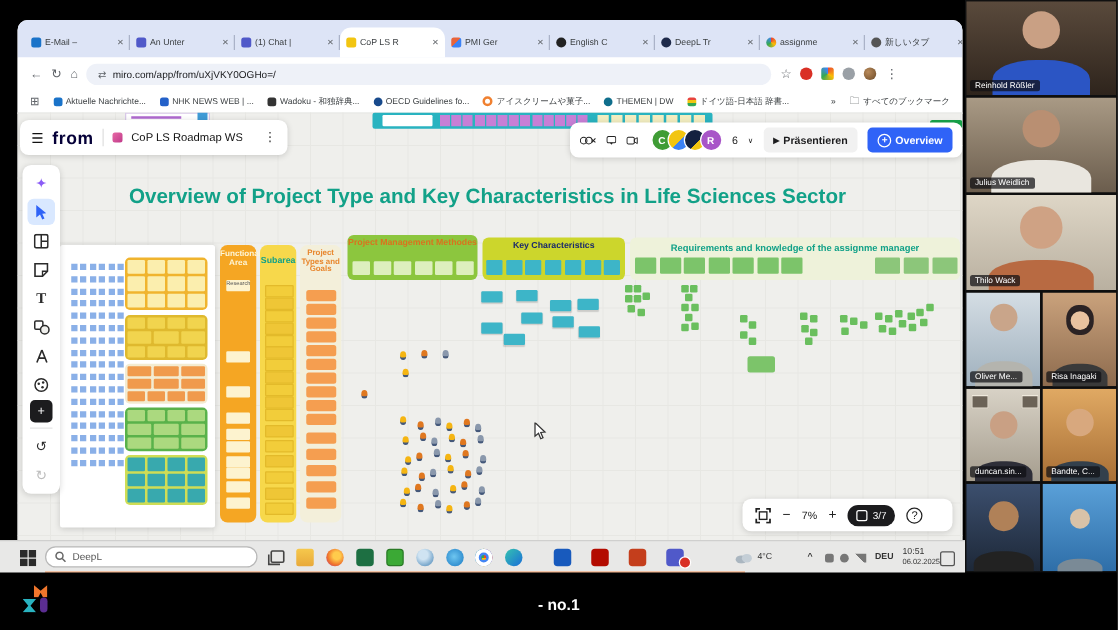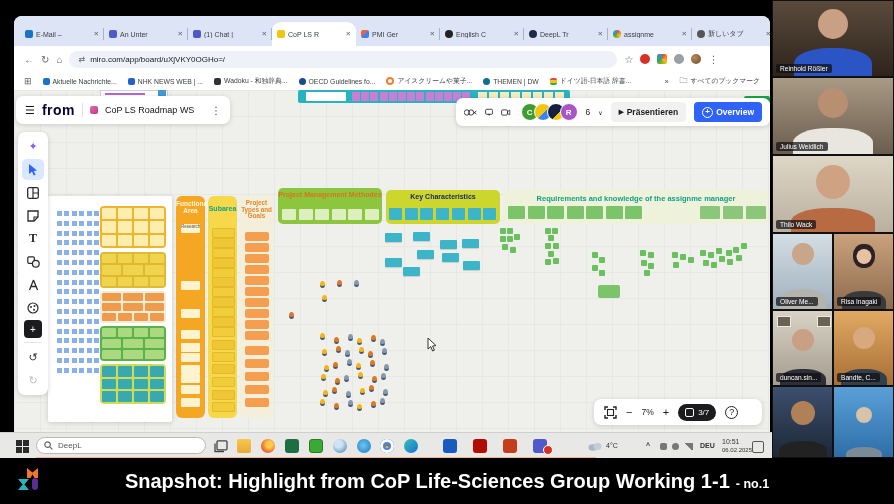--- a/index.html
+++ b/index.html
@@ -106,21 +106,21 @@
         </div>
 
     </div>
 
     <div id="toolbar">
       <span class="navic">←</span>
       <span class="navic">↻</span>
       <span class="navic">⌂</span>
       <div id="urlpill">
         <span style="color:#5f6368;font-size:8px">⇄</span>
-        <span class="ell">miro.com/app/board/uXjVKY0OGHo=/</span>
+        <span class="ell">miro.com/app/from/uXjVKY0OGHo=/</span>
       </div>
       <span class="navic">☆</span>
       <span class="extdot" style="background:#d93025;box-shadow:inset 0 0 0 2px #fff0"></span>
       <span class="extdot" style="background:conic-gradient(#ea4335,#fbbc05,#34a853,#4285f4);border-radius:2px"></span>
       <span class="extdot" style="background:#9aa0a6"></span>
       <span class="extdot" style="background:radial-gradient(circle at 35% 35%,#b98a5a,#6b4a28)"></span>
       <span class="navic">⋮</span>
     </div>
 
     <div id="bookbar">
@@ -187,20 +187,21 @@
           <div style="position: absolute; left: 191px; top: 2px; width: 9px; height: 9px; background: rgb(242, 237, 192);"></div>
           <div style="position: absolute; left: 202px; top: 2px; width: 9px; height: 9px; background: rgb(242, 237, 192);"></div>
           <div style="position: absolute; left: 213px; top: 2px; width: 9px; height: 9px; background: rgb(242, 237, 192);"></div>
           <div style="position: absolute; left: 224px; top: 2px; width: 9px; height: 9px; background: rgb(242, 237, 192);"></div>
           <div style="position: absolute; left: 235px; top: 2px; width: 9px; height: 9px; background: rgb(242, 237, 192);"></div>
           <div style="position: absolute; left: 246px; top: 2px; width: 9px; height: 9px; background: rgb(242, 237, 192);"></div>
           <div style="position: absolute; left: 257px; top: 2px; width: 9px; height: 9px; background: rgb(242, 237, 192);"></div>
         </div>
       <div class="a" style="left:730px;top:6px;width:26px;height:7px;background:#17a34a;border-radius:2px"></div>
 
+      <div class="a" id="boardtitle">Overview of Project Type and Key Characteristics in Life Sciences Sector</div>
 
       <div class="a card" style="left:34px;top:106px;width:124px;height:226px;border-radius:2px"></div>
       <div class="a" id="blue-grid-holder"></div>
       <div class="a" id="tables-holder"></div>
 
       <div class="a" style="left:162px;top:106px;width:29px;height:222px;background:#f5a623;border-radius:6px">
         <div class="colhdr" style="color:#fdf6d8;font-size:6.5px;padding-top:5px">Functional Area</div>
       </div>
       <div class="a" id="func-stickies"></div>
 
@@ -782,17 +783,16 @@
       <div class="p-body" style="width:36px;height:16px;background:#7a8a96"></div>
     </div>
   </div>
 
   <div id="caption" class="a">
     <div class="a" style="left:18px;top:8px;width:28px;height:30px">
       <div class="a" style="left:9px;top:2px;width:11px;height:10px;background:#f0762c;clip-path:polygon(0 100%,0 0,50% 45%,100% 0,100% 100%,68% 100%,50% 62%,32% 100%)"></div>
       <div class="a" style="left:0;top:13px;width:11px;height:11px;background:#29b3c0;clip-path:polygon(0 0,100% 0,58% 50%,100% 100%,0 100%,42% 50%)"></div>
       <div class="a" style="left:14px;top:12px;width:6px;height:12px;background:#5b2d91;border-radius:3px"></div>
     </div>
-    <span style="color:#fff;font-size:20px;font-weight:bold">Snapshot: Highlight from CoP Life-Sciences Group Working 1-1</span>
     <span style="color:#fff;font-size:12.5px;font-weight:bold;padding-top:5px">- no.1</span>
   </div>
 
 </div>
 
 </body></html>

